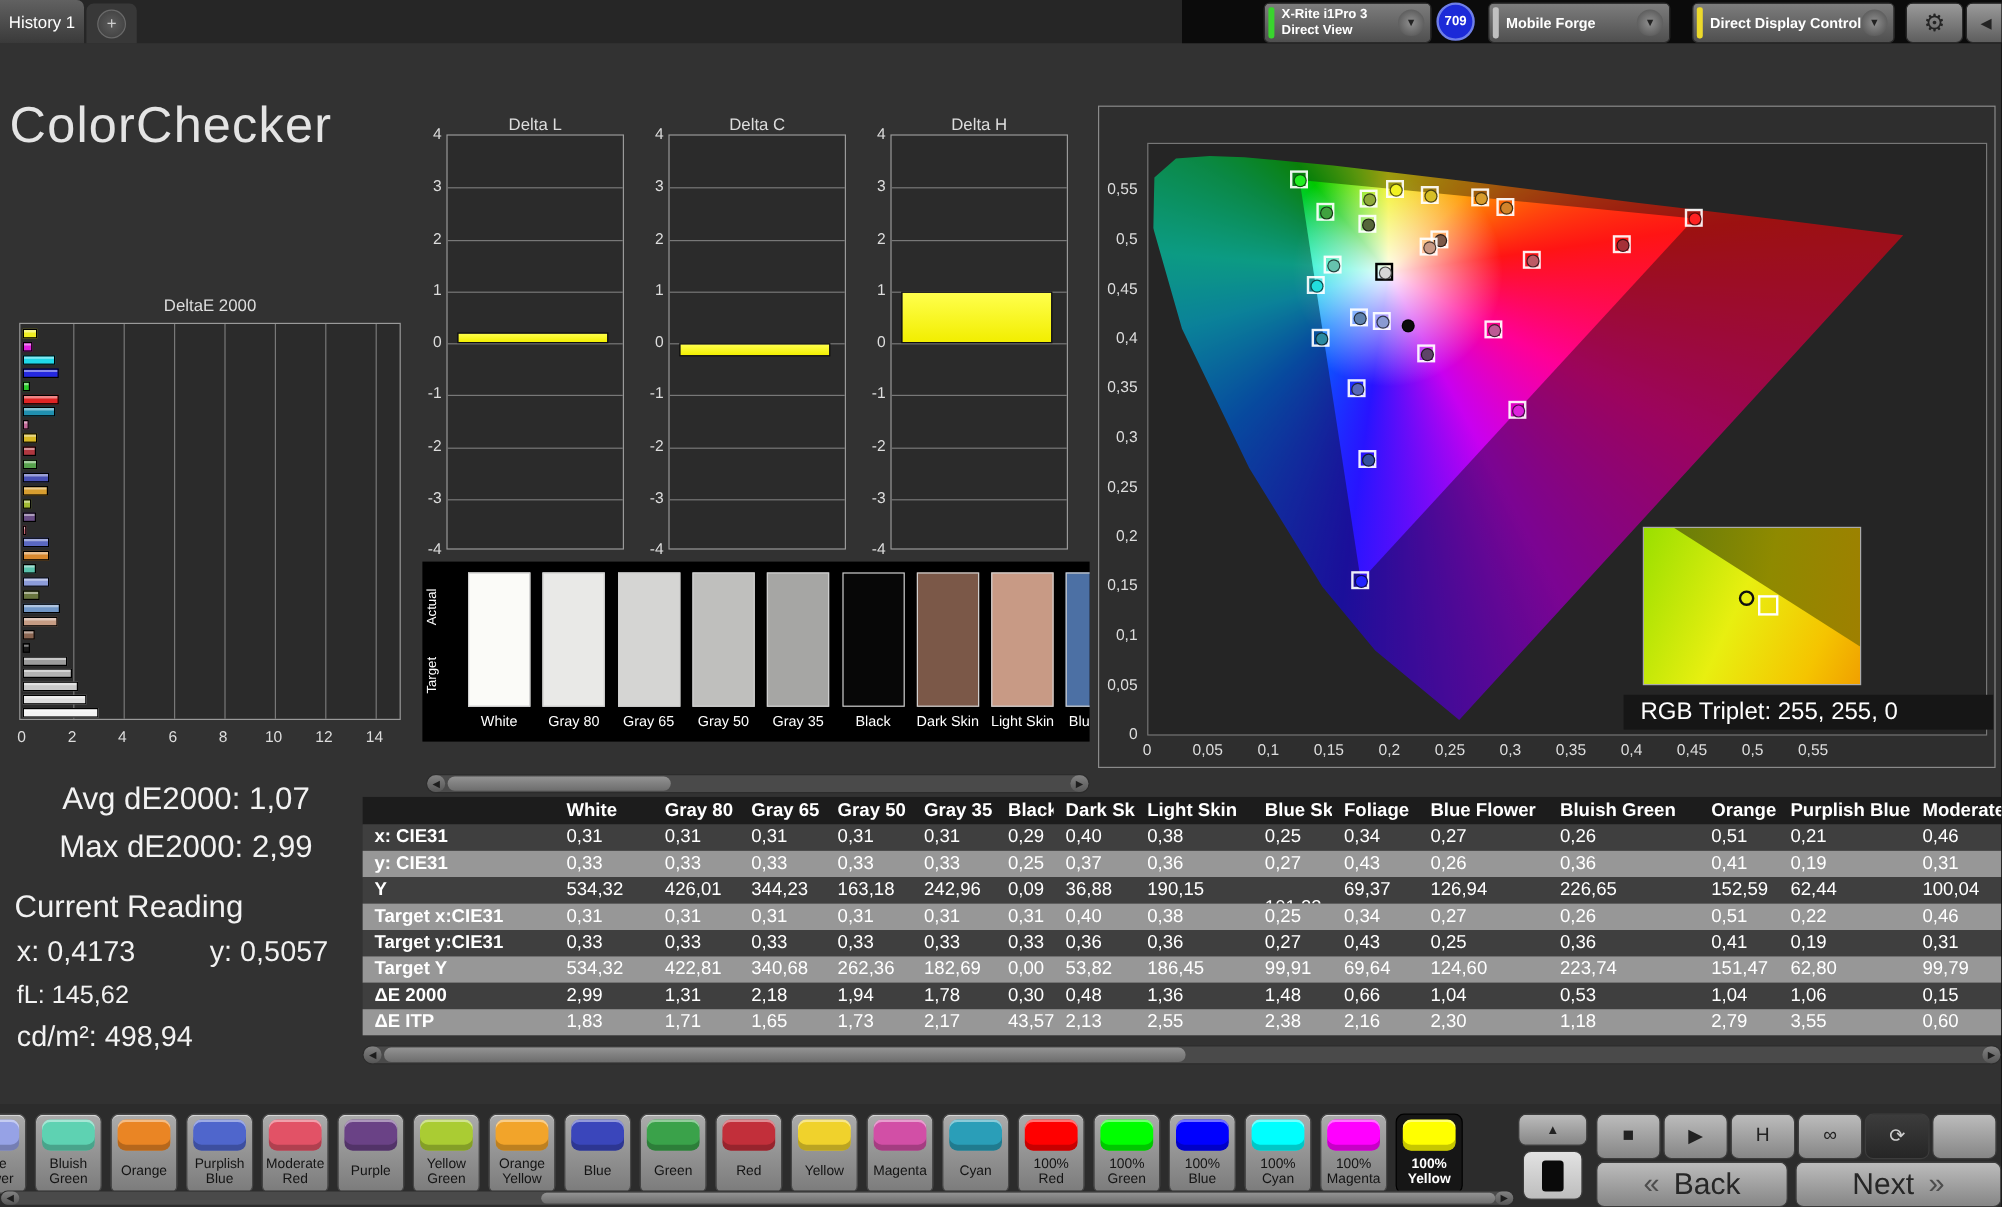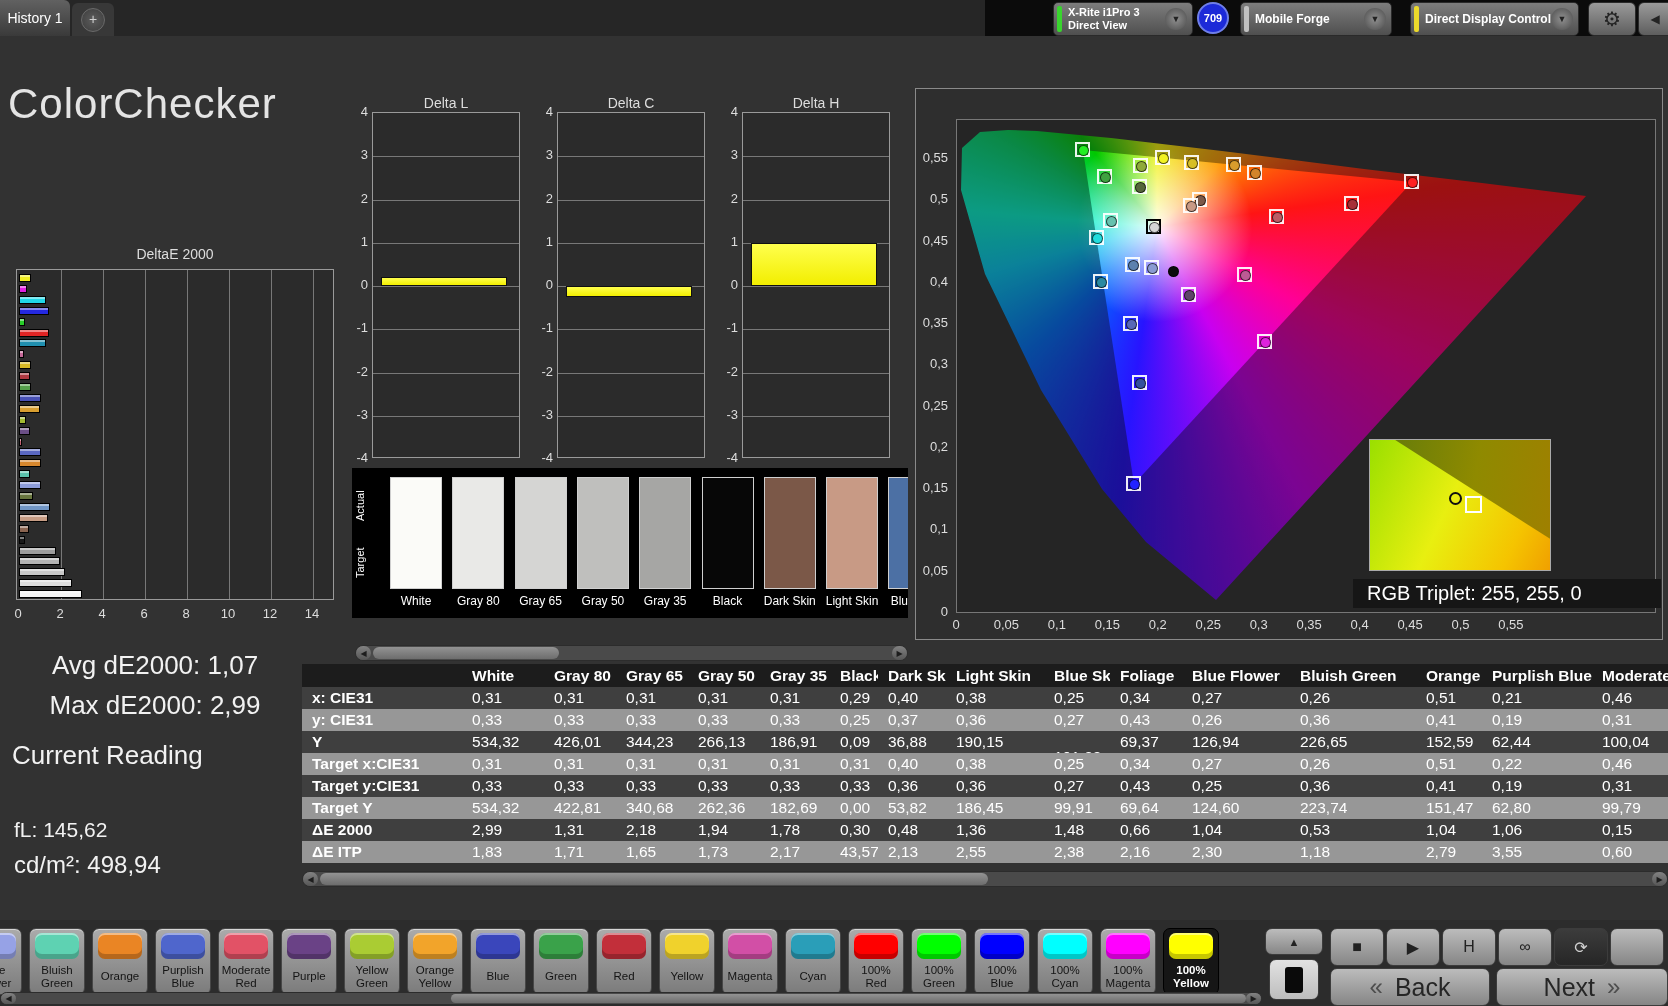--- a/index.html
+++ b/index.html
@@ -403,20 +403,23 @@
       <div class="dark-tri"></div>
       <div id="inset-circle"></div>
       <div id="inset-square"></div>
     </div>
     <div id="rgb-bar">RGB Triplet: 255, 255, 0</div>
   </div>
 
   <div class="metric-line" id="m-avg">Avg dE2000: 1,07</div>
   <div class="metric-line" id="m-max">Max dE2000: 2,99</div>
   <div class="metric-line" id="m-cur">Current Reading</div>
+  <div class="metric-line" id="m-xy">
+    <span>x: 0,4173</span><span class="gap"></span><span>y: 0,5057</span>
+  </div>
   <div class="metric-line" id="m-fl">fL: 145,62</div>
   <div class="metric-line" id="m-cd">cd/m²: 498,94</div>
 
   <div id="table">
       <div class="trow hdr">
         <div class="tcell" style="width: 160px;"></div>
         <div class="tcell" style="width: 82px;">White</div>
         <div class="tcell" style="width: 72px;">Gray 80</div>
         <div class="tcell" style="width: 72px;">Gray 65</div>
         <div class="tcell" style="width: 72px;">Gray 50</div>
@@ -466,22 +469,22 @@
         <div class="tcell" style="width: 126px;">0,36</div>
         <div class="tcell" style="width: 66px;">0,41</div>
         <div class="tcell" style="width: 110px;">0,19</div>
         <div class="tcell" style="width: 120px;">0,31</div>
       </div>
       <div class="trow dark">
         <div class="tcell lab" style="width: 160px;">Y</div>
         <div class="tcell" style="width: 82px;">534,32</div>
         <div class="tcell" style="width: 72px;">426,01</div>
         <div class="tcell" style="width: 72px;">344,23</div>
-        <div class="tcell" style="width: 72px;">266,13</div>
-        <div class="tcell" style="width: 70px;">186,91</div>
+        <div class="tcell" style="width: 72px;">163,18</div>
+        <div class="tcell" style="width: 70px;">242,96</div>
         <div class="tcell" style="width: 48px;">0,09</div>
         <div class="tcell" style="width: 68px;">36,88</div>
         <div class="tcell" style="width: 98px;">190,15</div>
         <div class="tcell" style="width: 66px; margin-top: 15px;">101,23</div>
         <div class="tcell" style="width: 72px;">69,37</div>
         <div class="tcell" style="width: 108px;">126,94</div>
         <div class="tcell" style="width: 126px;">226,65</div>
         <div class="tcell" style="width: 66px;">152,59</div>
         <div class="tcell" style="width: 110px;">62,44</div>
         <div class="tcell" style="width: 120px;">100,04</div>

